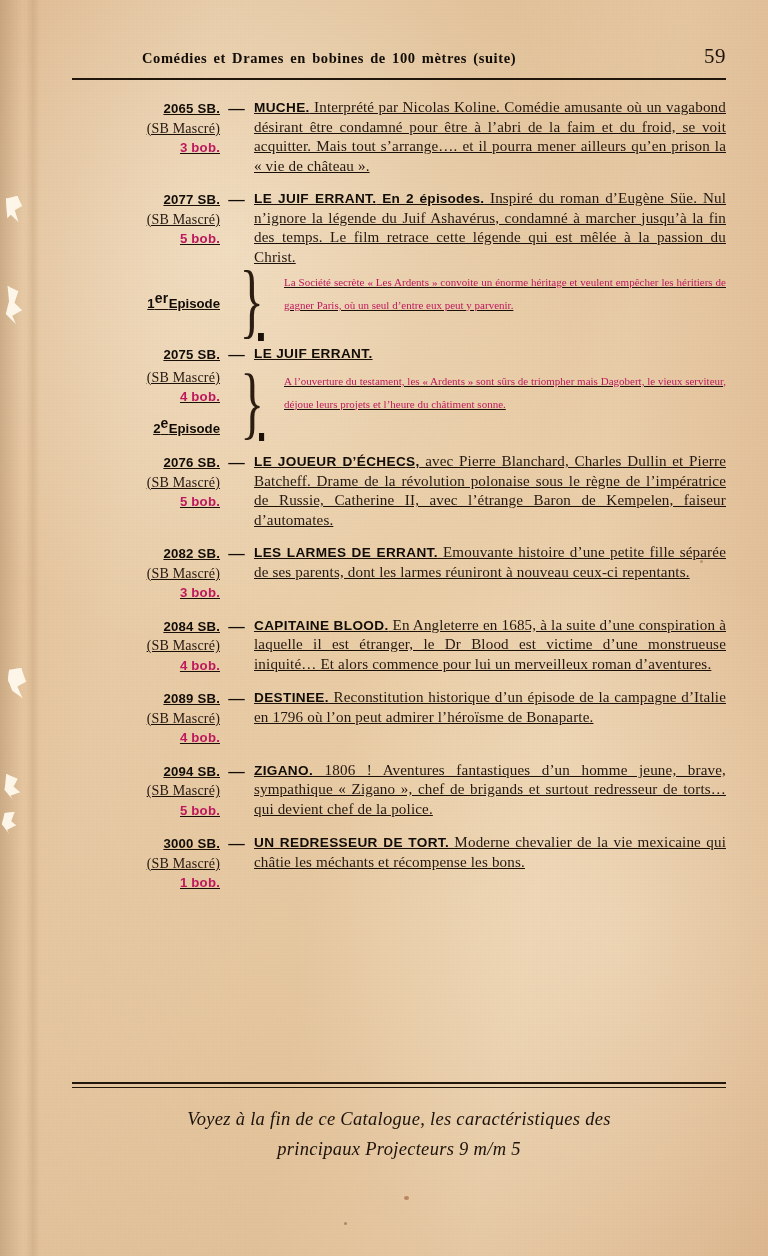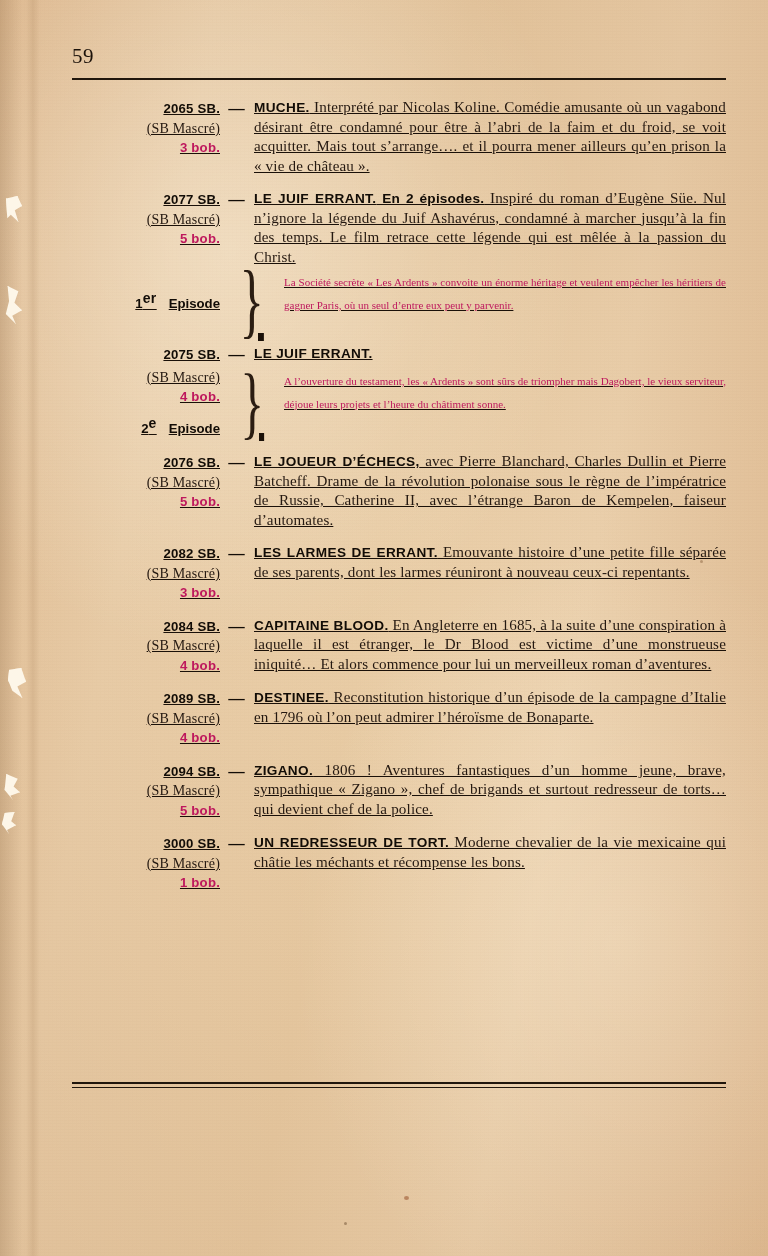--- a/index.html
+++ b/index.html
@@ -162,21 +162,21 @@
     color: #120c06;
     line-height: 19.5px;
     white-space: nowrap;
     margin-top: 2px;
   }
   .epi sup {
     font-size: 14px;
     vertical-align: super;
     letter-spacing: .4px;
   }
-  .epi .epiword { margin-left: 12px; }
+  .epi .epiword { margin-left: 0; }
 
   
   .dash {
     flex: 0 0 34px;
     width: 34px;
     text-align: center;
     font-family: "Liberation Sans", sans-serif;
     font-weight: 700;
     font-size: 13.2px;
     line-height: 19.5px;
@@ -287,20 +287,21 @@
 <div class="nick n3"></div>
 <div class="nick n4"></div>
 <div class="nick n5"></div>
 <div class="speck" style="left:404px;top:1196px;width:5px;height:4px;background:rgba(150,78,40,.55);"></div>
 <div class="speck" style="left:344px;top:1222px;width:3px;height:3px;background:rgba(110,80,50,.5);"></div>
 <div class="speck" style="left:700px;top:560px;width:3px;height:3px;background:rgba(130,90,55,.45);"></div>
 
 <div class="page">
 
   <div class="runhead">
+    <div class="runhead-title">Comédies et Drames en bobines de 100 mètres (suite)</div>
     <div class="runhead-page">59</div>
   </div>
   <div class="rule-top"></div>
 
   <div class="entries">
 
     <div class="entry">
       <div class="left">
         <div class="ref">2065 SB.</div>
         <div class="sub">(SB Mascré)</div>
@@ -410,14 +411,18 @@
       <div class="body"><span class="title">UN REDRESSEUR DE TORT.</span><span> Moderne chevalier de la vie mexicaine qui châtie les méchants et récompense les bons.</span></div>
     </div>
 
   </div>
 
   <div class="rule-bot-wrap">
     <div class="rule-bot-thick"></div>
     <div class="rule-bot-thin"></div>
   </div>
 
+  <div class="footnote">
+    <span class="l1">Voyez à la fin de ce Catalogue, les caractéristiques des</span>
+    <span class="l2">principaux Projecteurs 9 m/m 5</span>
+  </div>
 
 </div>
 
 </body></html>

